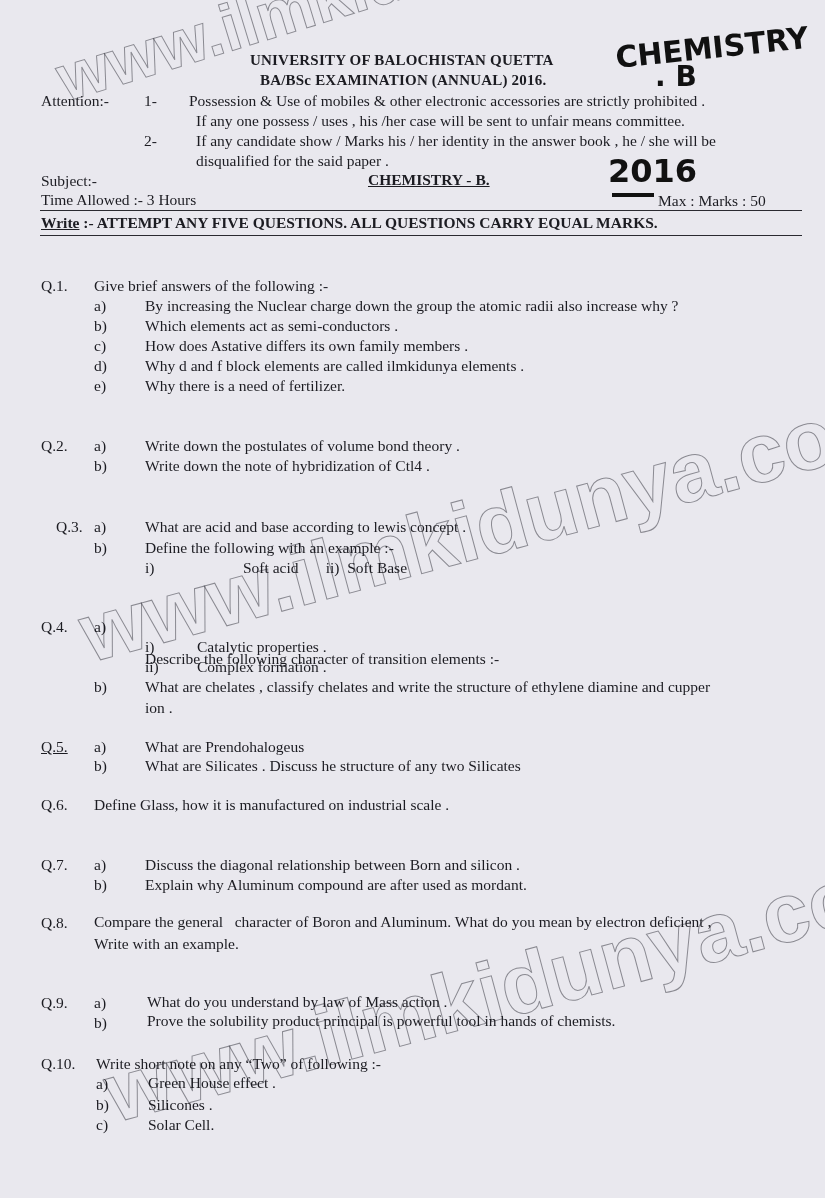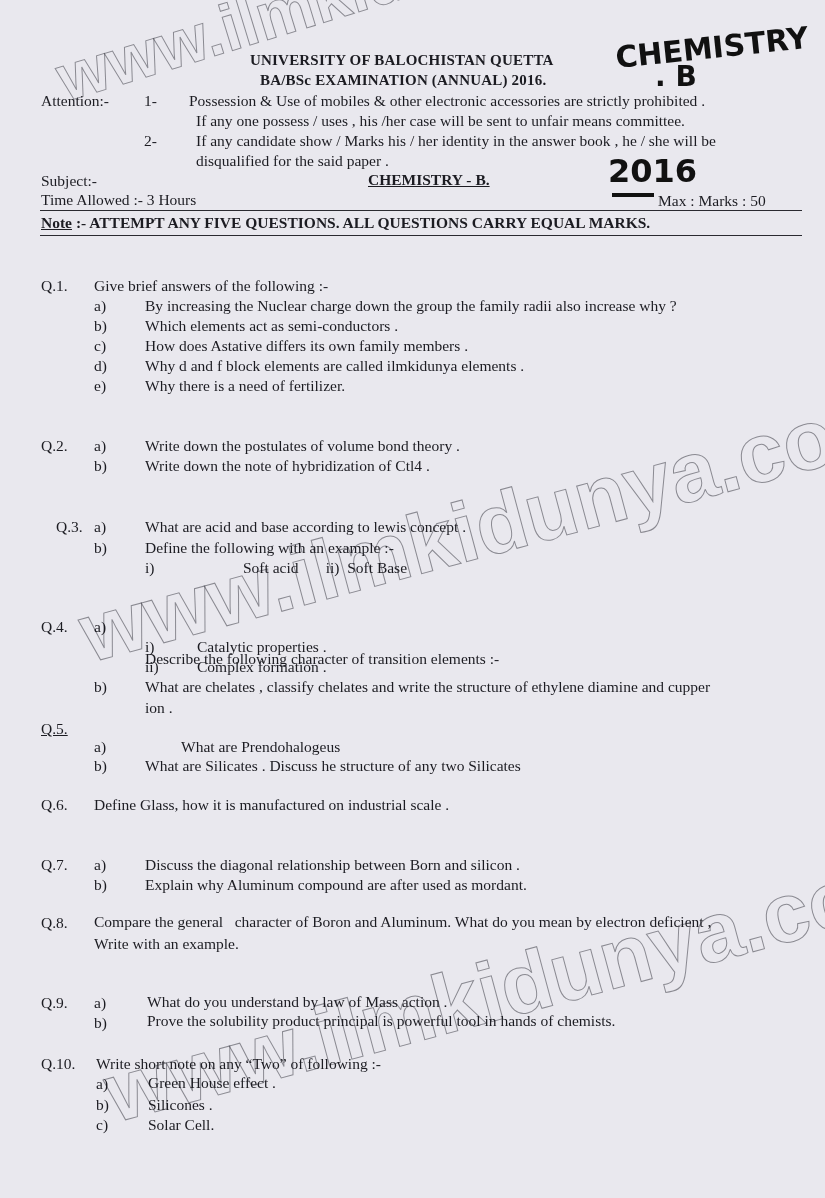--- a/index.html
+++ b/index.html
@@ -50,28 +50,28 @@
 <div class="abs t" style="left:196px; top:132px;">If any candidate show / Marks his / her identity in the answer book , he / she will be</div>
 <div class="abs t" style="left:196px; top:152px;">disqualified for the said paper .</div>
 
 <div class="abs t" style="left:41px; top:172px;">Subject:-</div>
 <div class="abs t b u" style="left:368px; top:171px;text-align:right;">CHEMISTRY - B.</div>
 <div class="abs t" style="left:41px; top:191px;">Time Allowed :- 3 Hours</div>
 <div class="abs t" style="left:658px; top:192px;">Max : Marks : 50</div>
 
 <div class="rule" style="top:210px;"></div>
 <div class="abs t b" style="left:41px; top:214px; font-size:15.5px;">
-  <span class="u">Note</span><span> :- ATTEMPT ANY FIVE QUESTIONS.  ALL QUESTIONS CARRY EQUAL MARKS.</span>
+  <span class="u">Write</span><span> :- ATTEMPT ANY FIVE QUESTIONS.  ALL QUESTIONS CARRY EQUAL MARKS.</span>
 </div>
 <div class="rule" style="top:235px;"></div>
 
 <div class="abs t" style="left:41px; top:277px;">Q.1.</div>
 <div class="abs t" style="left:94px; top:277px;">Give brief answers of the following :-</div>
 <div class="abs t" style="left:94px; top:297px;">a)</div>
-<div class="abs t" style="left:145px; top:297px;">By increasing the Nuclear   charge down the group the family radii also increase why ?</div>
+<div class="abs t" style="left:145px; top:297px;">By increasing the Nuclear   charge down the group the atomic radii also increase why ?</div>
 <div class="abs t" style="left:94px; top:317px;">b)</div>
 <div class="abs t" style="left:145px; top:317px;">Which elements act as semi-conductors  .</div>
 <div class="abs t" style="left:94px; top:337px;">c)</div>
 <div class="abs t" style="left:145px; top:337px;">How does Astative differs its own family members .</div>
 <div class="abs t" style="left:94px; top:357px;">d)</div>
 <div class="abs t" style="left:145px; top:357px;">Why d and f block elements are called ilmkidunya elements .</div>
 <div class="abs t" style="left:94px; top:377px;">e)</div>
 <div class="abs t" style="left:145px; top:377px;">Why there is a need of fertilizer.</div>
 
 <div class="abs t" style="left:41px; top:437px;">Q.2.</div>
@@ -92,23 +92,23 @@
 <div class="abs t" style="left:94px; top:618px;">a)</div>
 <div class="abs t" style="left:145px; top:618px;margin-top:32px;">Describe the following character of transition elements :-</div>
 <div class="abs t" style="left:145px; top:638px;">i)</div>
 <div class="abs t" style="left:197px; top:638px;">Catalytic properties .</div>
 <div class="abs t" style="left:145px; top:658px;">ii)</div>
 <div class="abs t" style="left:197px; top:658px;">Complex formation .</div>
 <div class="abs t" style="left:94px; top:678px;">b)</div>
 <div class="abs t" style="left:145px; top:678px;">What are chelates , classify chelates  and write  the structure of ethylene diamine  and cupper</div>
 <div class="abs t" style="left:145px; top:699px;">ion .</div>
 
-<div class="abs t" style="left:41px; top:720px;text-decoration:underline;">Q.5.</div>
+<div class="abs t" style="left:41px; top:738px;text-decoration:underline;">Q.5.</div>
 <div class="abs t" style="left:94px; top:738px;">a)</div>
-<div class="abs t" style="left:145px; top:738px;margin-left:36px;">What are Prendohalogeus</div>
+<div class="abs t" style="left:145px; top:738px;">What are Prendohalogeus</div>
 <div class="abs t" style="left:94px; top:757px;">b)</div>
 <div class="abs t" style="left:145px; top:757px;">What are Silicates . Discuss he structure of any two Silicates</div>
 
 <div class="abs t" style="left:41px; top:796px;">Q.6.</div>
 <div class="abs t" style="left:94px; top:796px;">Define Glass, how it is manufactured on industrial scale  .</div>
 
 <div class="abs t" style="left:41px; top:856px;">Q.7.</div>
 <div class="abs t" style="left:94px; top:856px;">a)</div>
 <div class="abs t" style="left:145px; top:856px;">Discuss the diagonal relationship between Born and silicon .</div>
 <div class="abs t" style="left:94px; top:876px;">b)</div>

